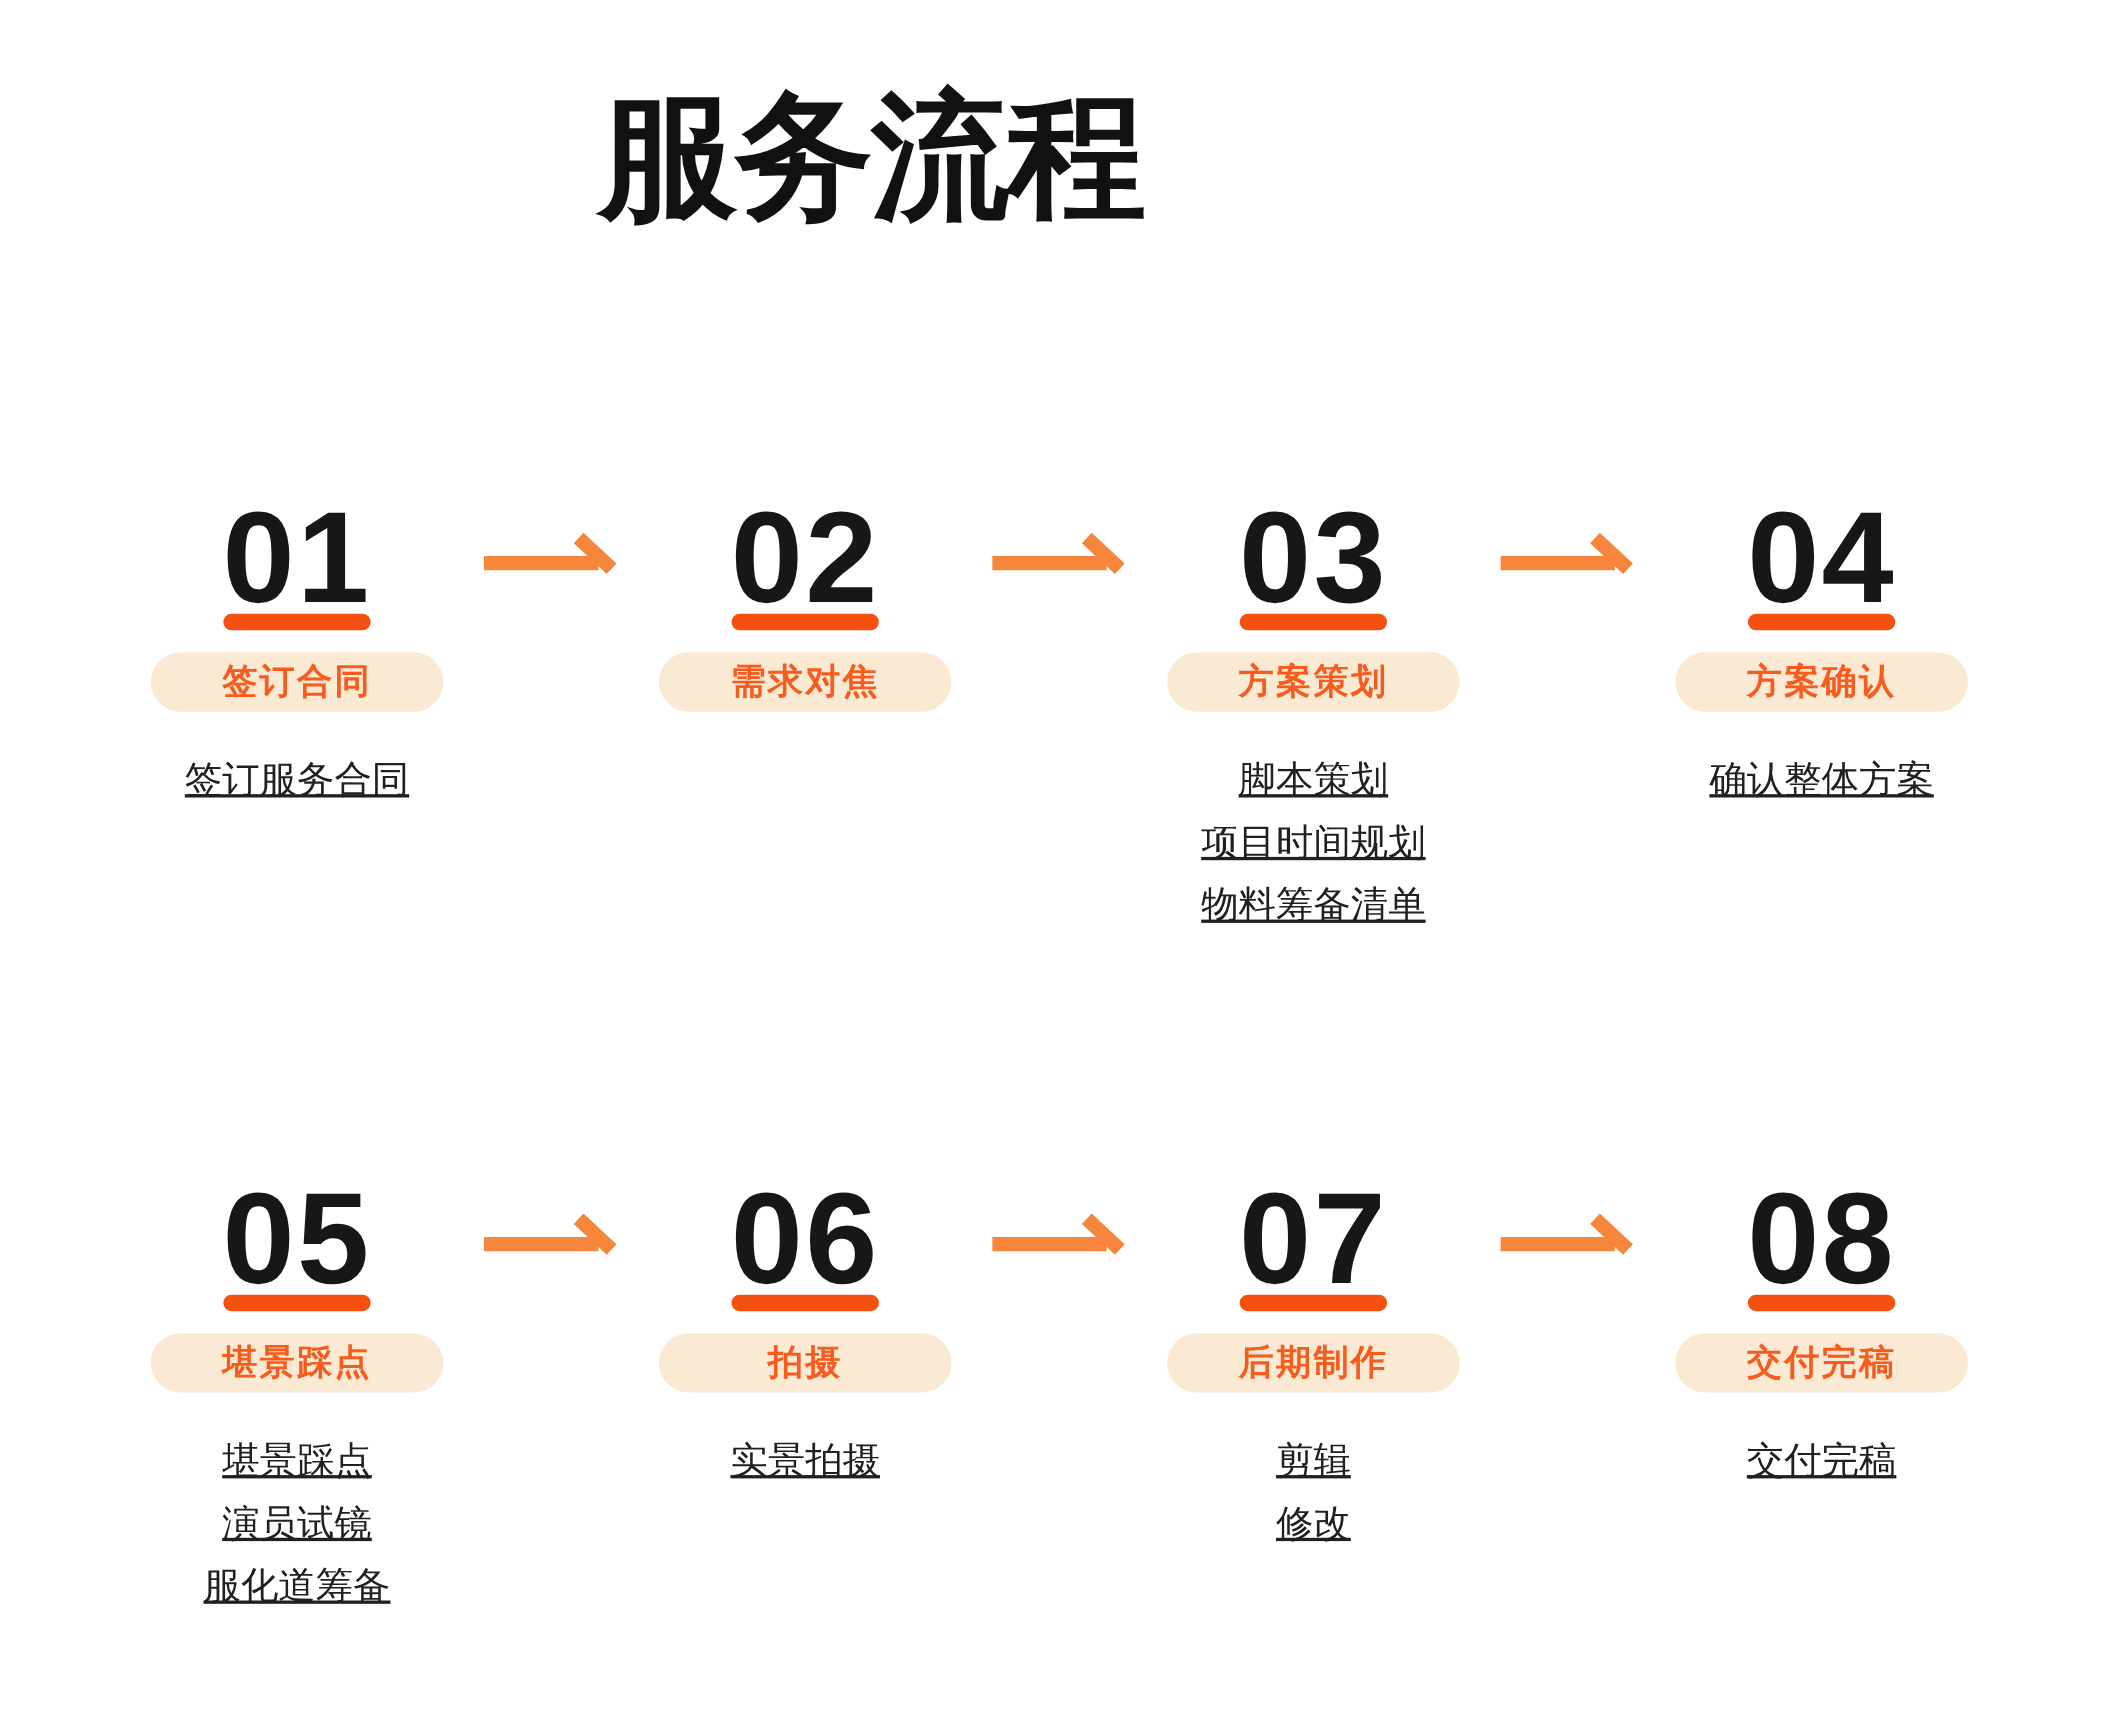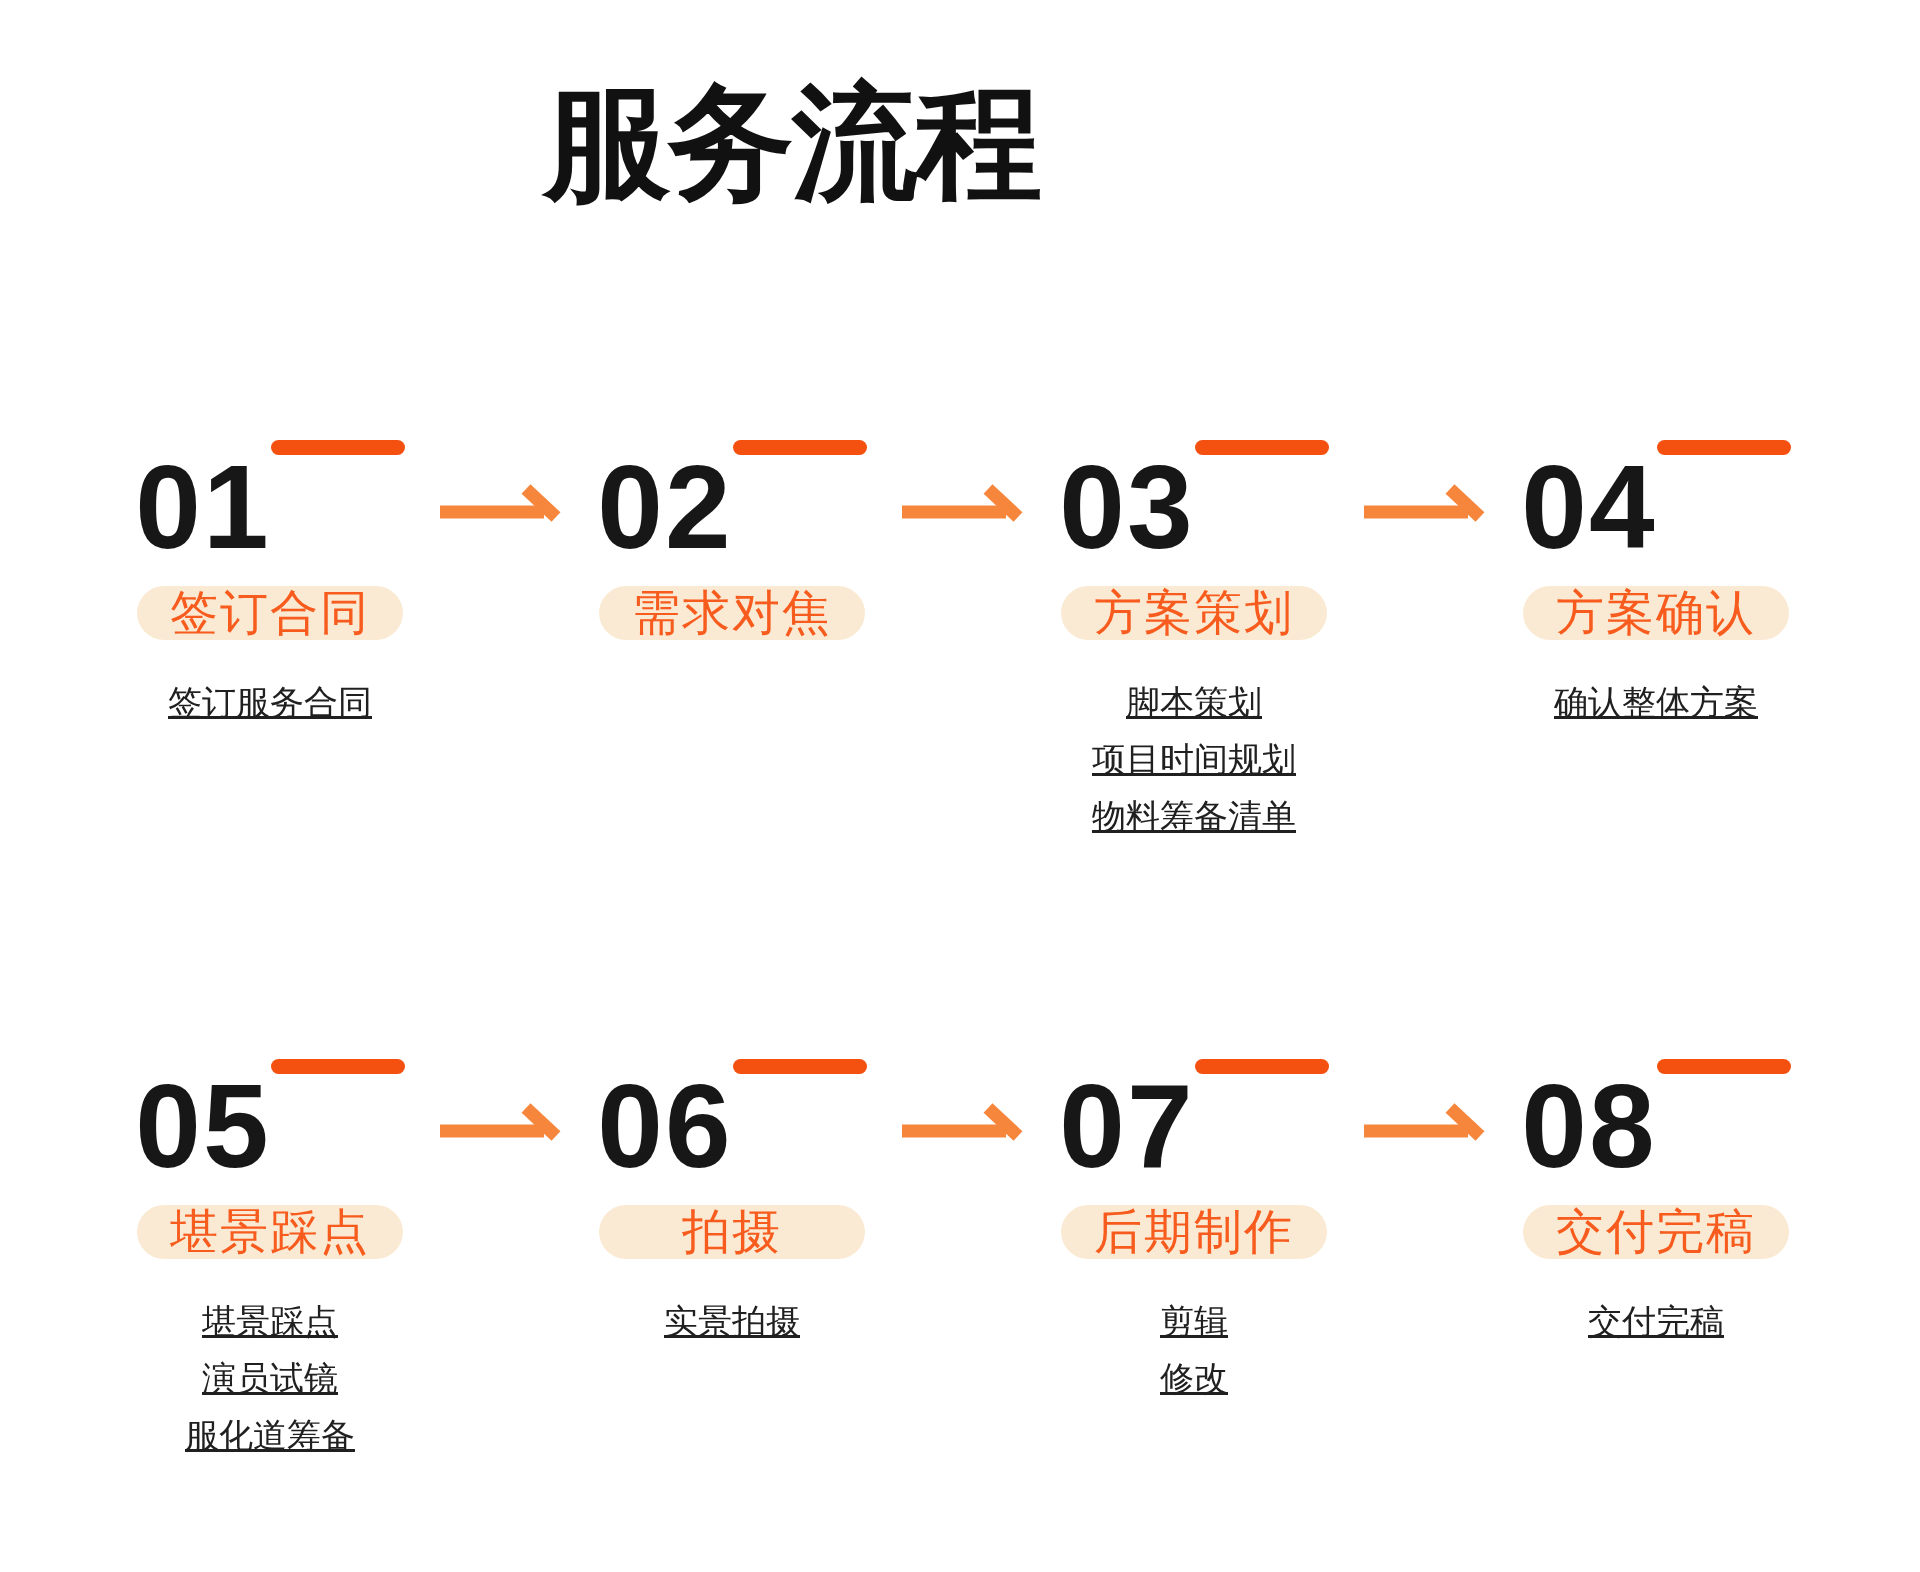--- a/index.html
+++ b/index.html
@@ -35,21 +35,22 @@
   .row2{top:1067px;}
   .step{
     width:340px;
     flex:0 0 340px;
     display:flex;
     flex-direction:column;
     align-items:center;
   }
   .num-col{
     display:flex;
-    flex-direction:row;
+    flex-direction:column;
+    align-items:center;
   }
   .num{
     font-size:118px;
     line-height:1;
     font-weight:800;
     letter-spacing:2px;
     color:#171717;
   }
   .num-underline{
     width:134px;
@@ -62,22 +63,22 @@
     margin-top:20px;
     width:266px;
     height:54px;
     border-radius:27px;
     background:#FBEAD3;
     display:flex;
     align-items:center;
     justify-content:center;
   }
   .pill-text{
-    font-size:48px;
-    font-weight:400;
+    font-size:32px;
+    font-weight:700;
     letter-spacing:2px;
     color:#F75C1E;
     white-space:nowrap;
   }
   .details{
     margin-top:34px;
     text-align:center;
   }
   .detail-line{
     font-size:34px;

